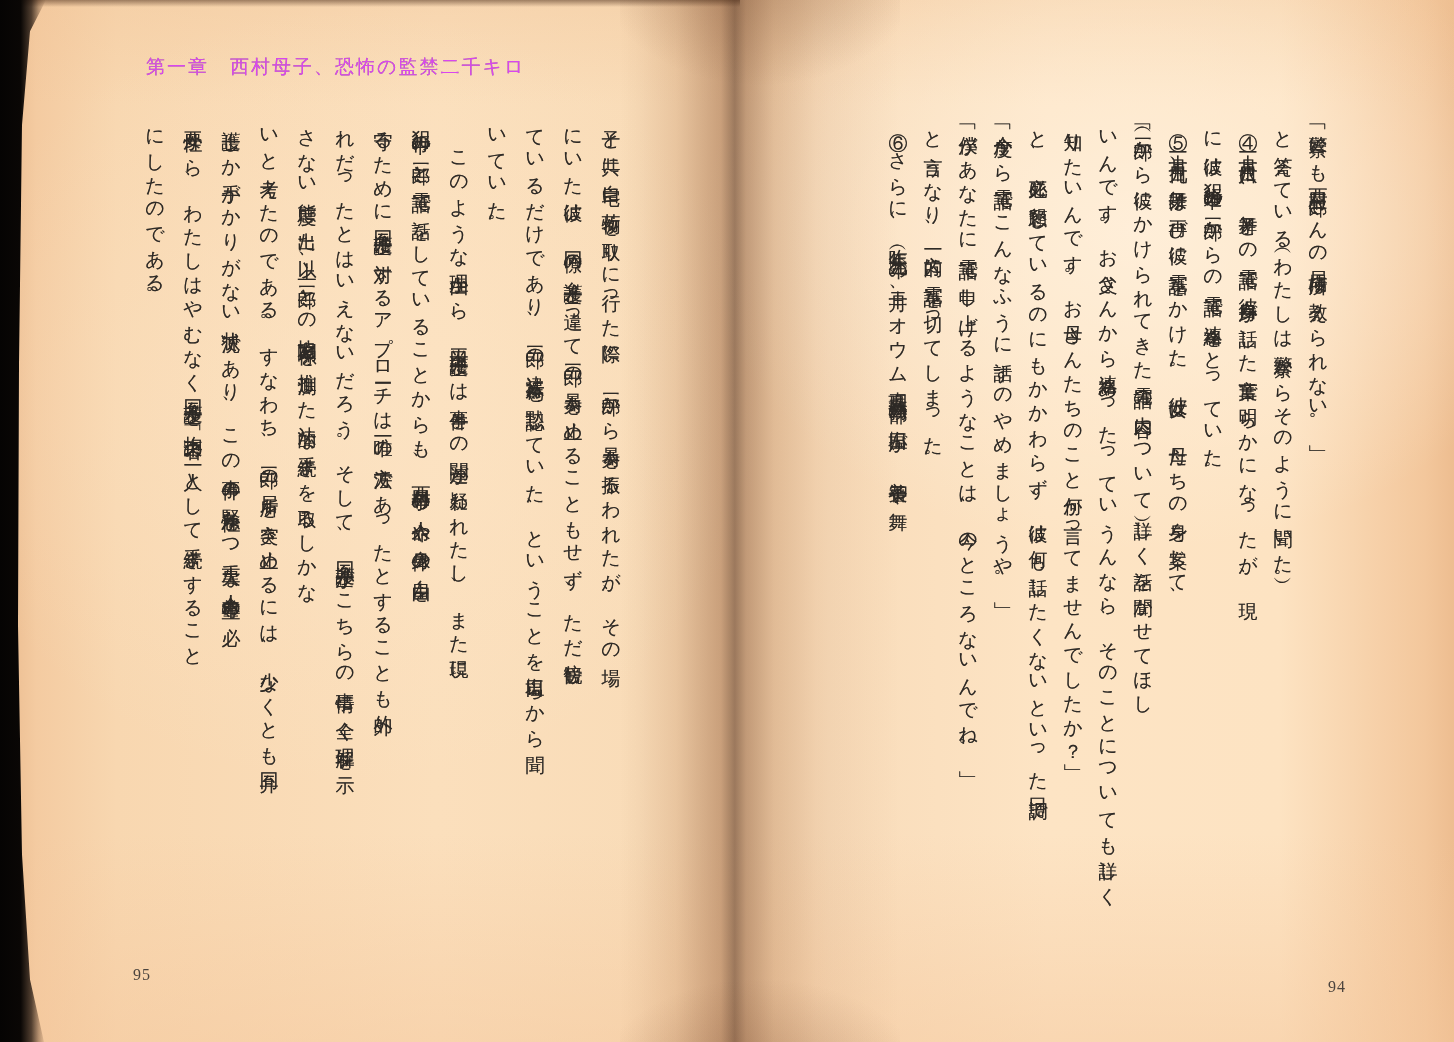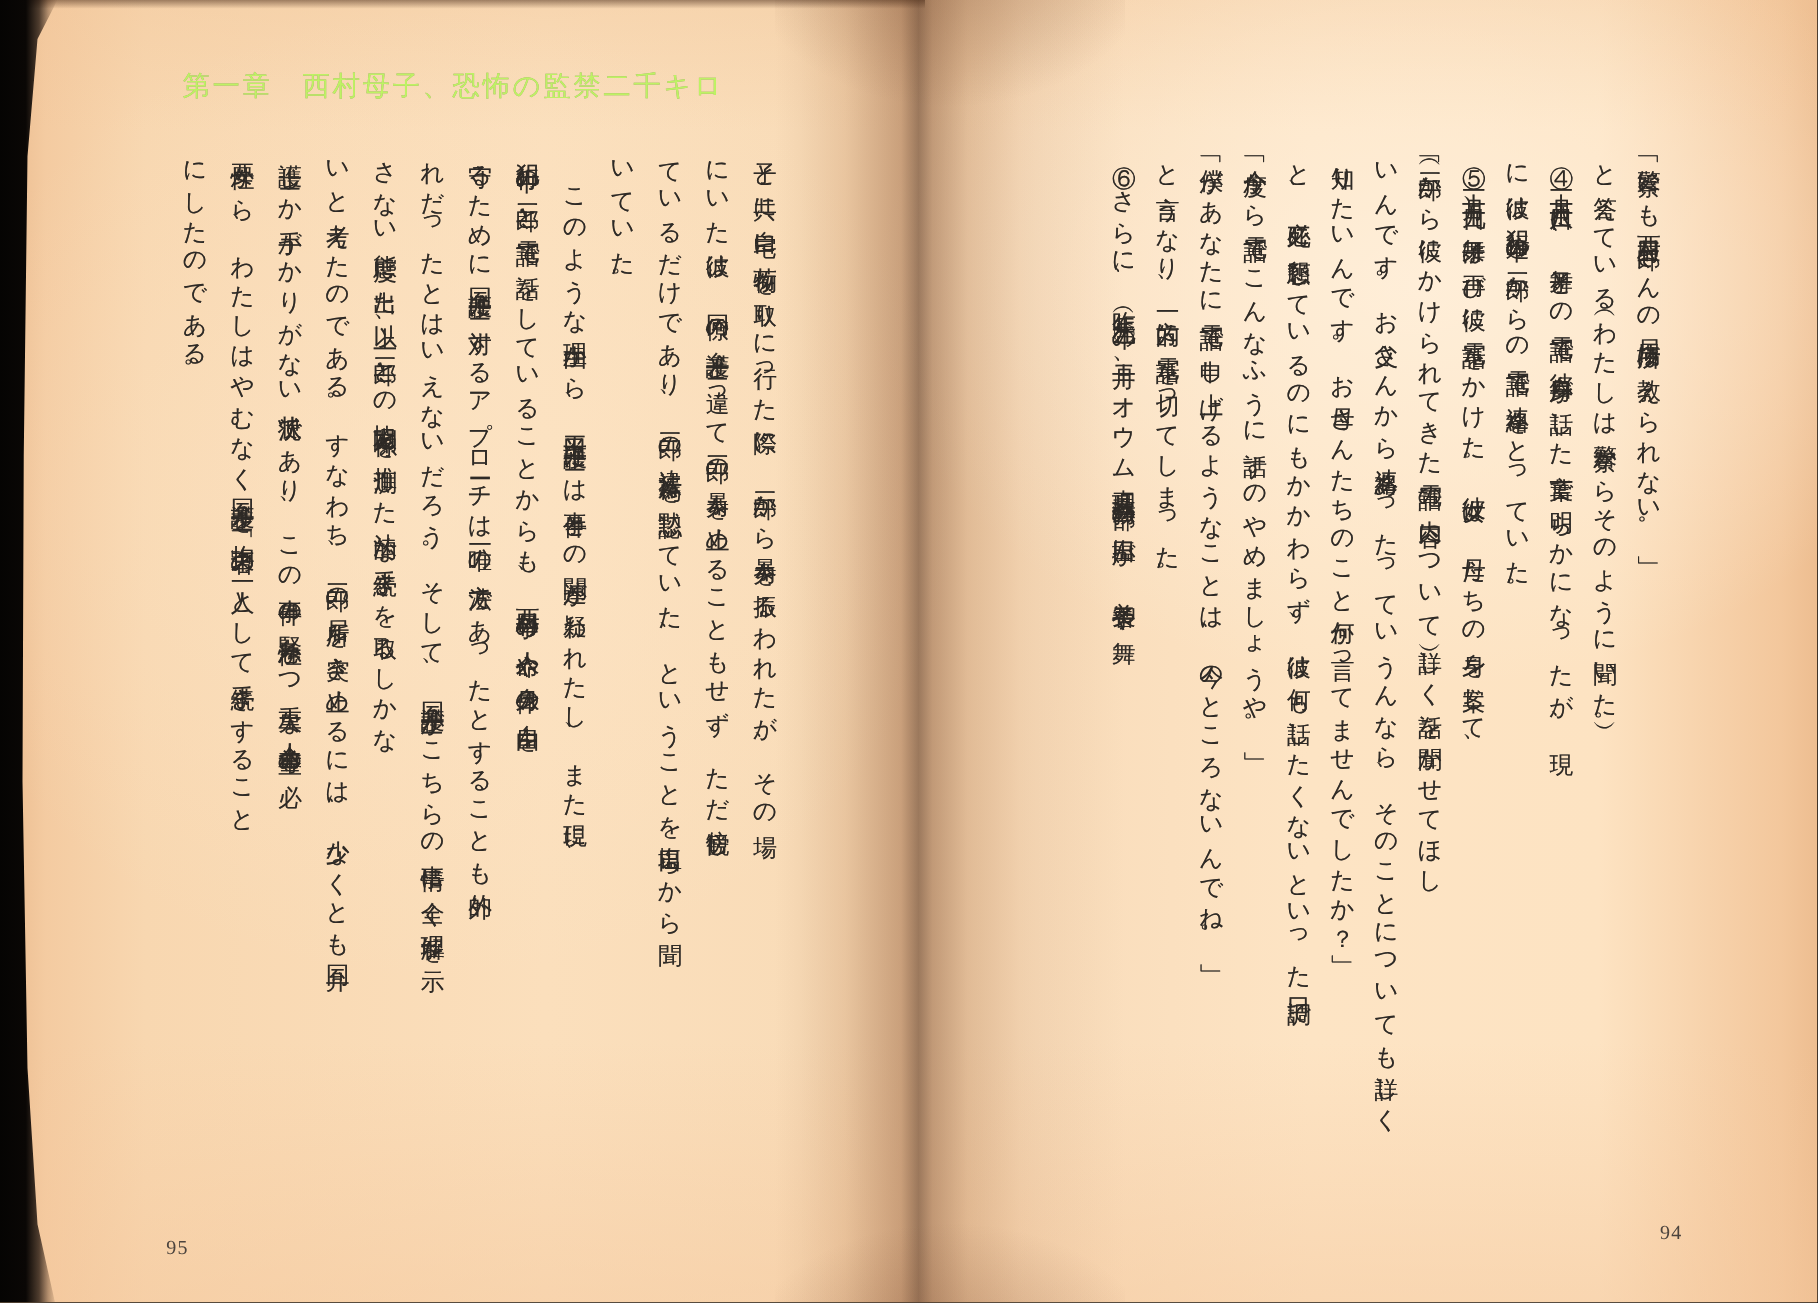--- a/index.html
+++ b/index.html
@@ -62,30 +62,30 @@
     font-size: 19px;
     letter-spacing: 2.5px;
     text-shadow: 0 0 0.5px rgba(46,42,38,0.55);
     white-space: nowrap;
   }
   #right-text { top: 118px; right: 118px; height: 875px; line-height: 35px; }
   #left-text  { top: 116px; right: 824px; height: 875px; line-height: 38px; }
   .col { height: 100%; }
   #chapter-header {
     position: absolute; left: 146px; top: 54px;
-    font-size: 22px; letter-spacing: 2px;
-    color: #bef264;
+    font-size: 19px; letter-spacing: 2px;
+    color: #d946ef;
     text-shadow: 0 0 0.5px rgba(58,52,48,0.5);
   }
   .page-num {
     position: absolute;
     font-size: 16px; letter-spacing: 1px;
     color: #4c443e;
   }
-  #page-num-left  { left: 133px;  top: 966px; margin-top: 24px; }
+  #page-num-left  { left: 133px;  top: 966px; }
   #page-num-right { left: 1292px; top: 978px; margin-left: 36px; }
 </style>
 </head>
 <body>
 
 <div id="photo">
   <div id="spread"></div>
   <div id="gutter"></div>
   <div id="edge-top"></div>
   <div id="edge-left"></div>

